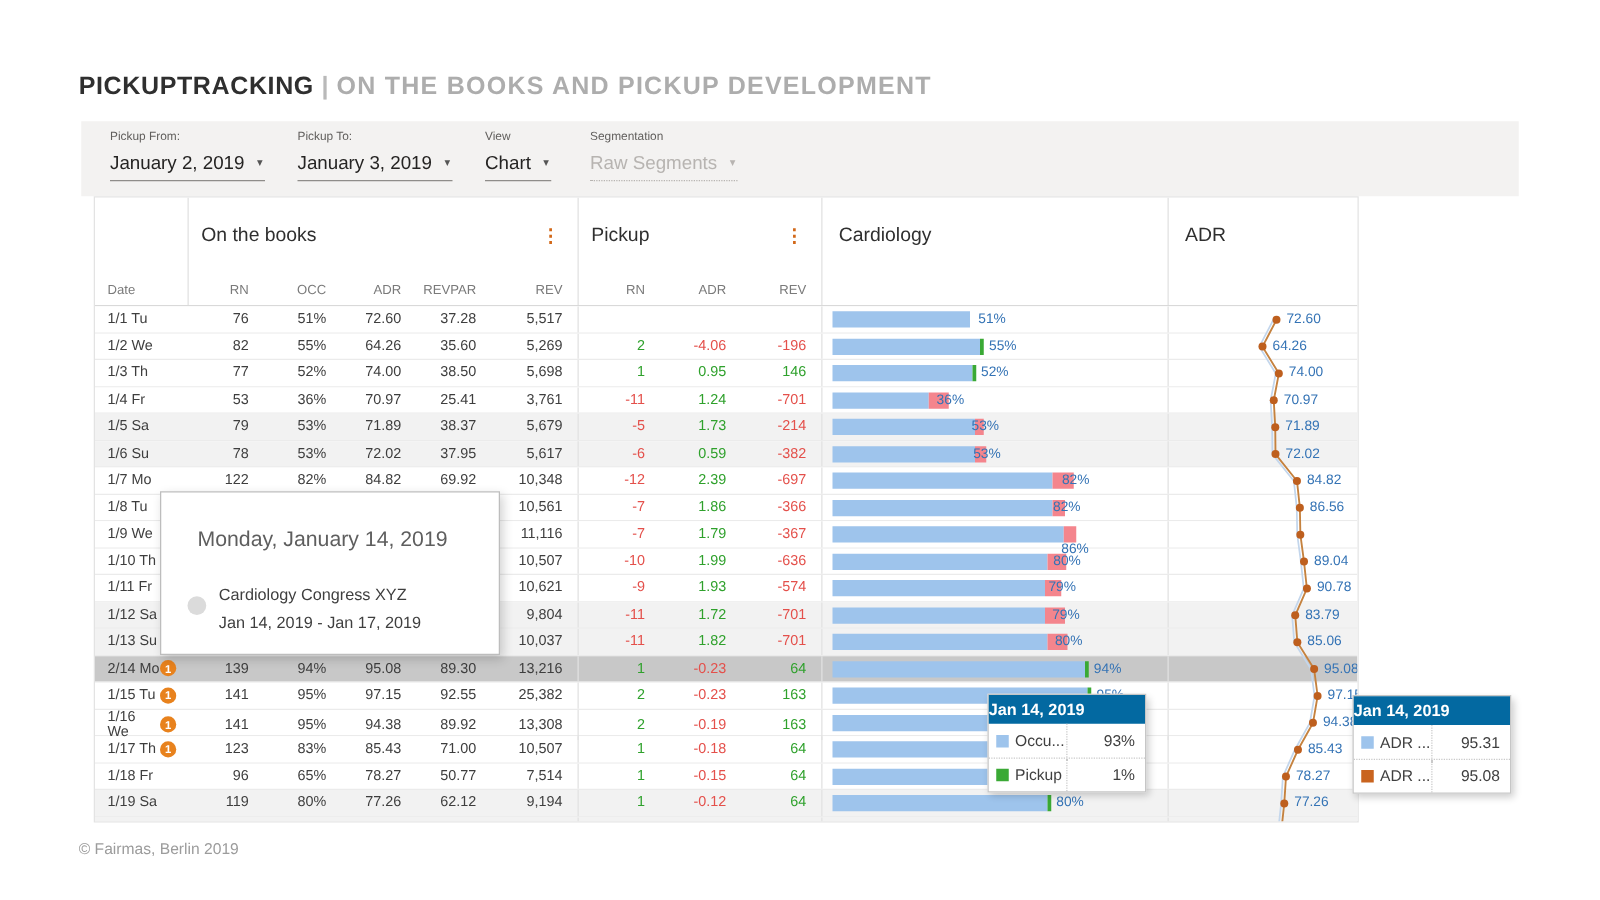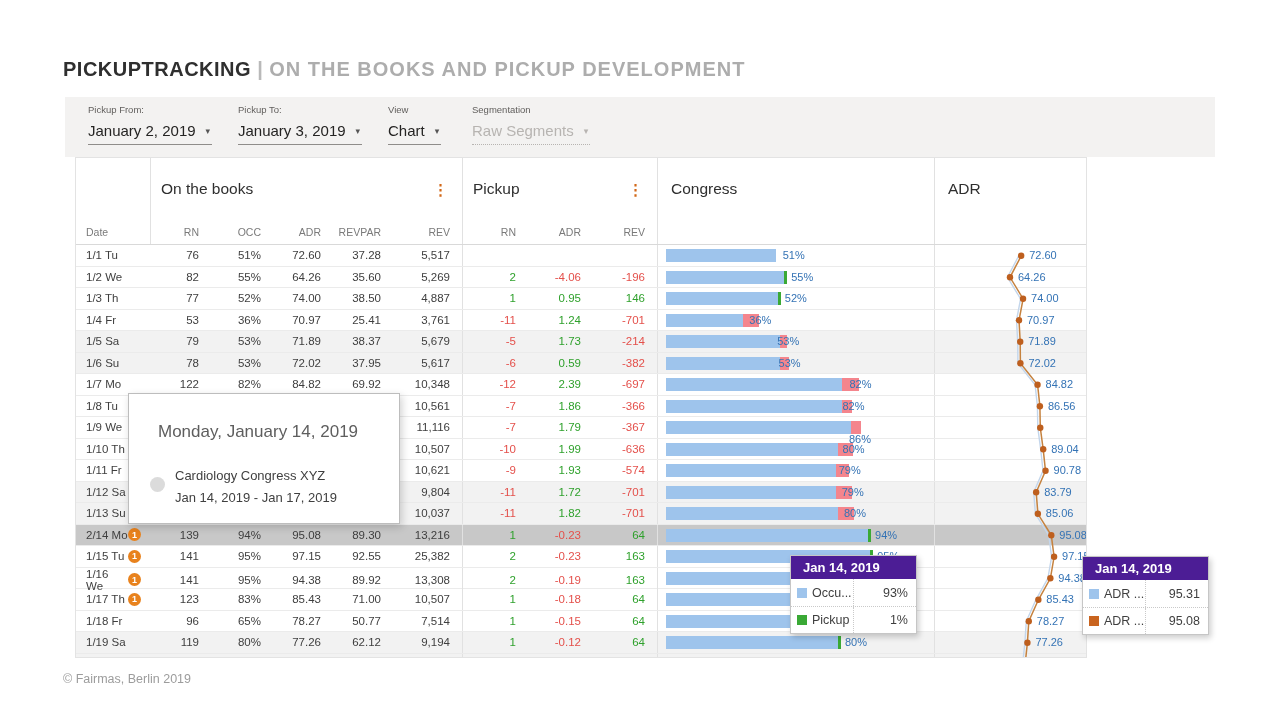--- a/index.html
+++ b/index.html
@@ -55,22 +55,22 @@
   .adr-svg { position:absolute; left:860px; top:0; width:280px; height:413px; pointer-events:none; }
   
   .event-tooltip { position:absolute; left:128px; top:393px; width:272px; height:131px; background:#fff;
                    border:1px solid #bdbdbd; box-shadow:2px 3px 8px rgba(0,0,0,.18); z-index:20; }
   .event-tooltip .ett { position:absolute; left:29px; top:28px; font-size:17px; color:#5e5e5e; }
   .event-tooltip .circle { position:absolute; left:21px; top:83px; width:15px; height:15px; border-radius:50%; background:#dbdbdb; }
   .event-tooltip .ename { position:absolute; left:46px; top:74px; font-size:13px; color:#3f3f3f; }
   .event-tooltip .edates { position:absolute; left:46px; top:96px; font-size:13px; color:#3f3f3f; }
   .mini-tooltip { position:absolute; width:127px; background:#fff; border:1px solid #c6c6c6;
                   box-shadow:2px 3px 6px rgba(0,0,0,.2); z-index:20; }
-  .mini-tooltip .mth { height:23px; background:#4c1d95; color:#fff; font-size:13px; font-weight:700;
-                       display:flex; align-items:center; padding-left:12px; }
+  .mini-tooltip .mth { height:23px; background:#0369a1; color:#fff; font-size:13px; font-weight:700;
+                       display:flex; align-items:center; padding-left:0; }
   .mini-tooltip .mrow { height:27px; display:flex; align-items:stretch; }
   .mini-tooltip .mrow + .mrow { border-top:1px dotted #c9c9c9; }
   .mini-tooltip .mlabel { width:62px; display:flex; align-items:center; padding-left:6px; font-size:12.5px; color:#3f3f3f;
                           white-space:nowrap; overflow:hidden; }
   .mini-tooltip .swatch { width:10px; height:10px; margin-right:5px; flex:none; }
   .mini-tooltip .mvalue { flex:1; border-left:1px dotted #c9c9c9; display:flex; align-items:center; justify-content:flex-end;
                           padding-right:8px; font-size:12.5px; color:#3f3f3f; }
   .sw-blue { background:#9ec4ec; } .sw-green { background:#3aa935; } .sw-orange { background:#c9641f; }
   .tt-occ { left:790px; top:555px; }
   .tt-adr { left:1082px; top:556px; }
@@ -118,21 +118,21 @@
       <div class="hcell bdr"></div>
       <div class="hcell span5 bdr">
         <span>On the books</span>
         <span class="menu-dots">⋮</span>
       </div>
       <div class="hcell span3 bdr">
         <span>Pickup</span>
         <span class="menu-dots">⋮</span>
       </div>
       <div class="hcell bdr">
-        <span style="padding-left:3px">Congress</span>
+        <span style="padding-left:3px">Cardiology</span>
       </div>
       <div class="hcell">
         <span style="padding-left:3px">ADR</span>
       </div>
     </div>
     <div class="hgrid hsub">
       <div class="hcell left bdr">Date</div>
       <div class="hcell">RN</div>
       <div class="hcell">OCC</div>
       <div class="hcell">ADR</div>
@@ -188,21 +188,21 @@
     </div>
   </div>
         <div class="tr">
     <div class="td date-cell">
             <span>1/3 Th</span>
           </div>
     <div class="td num">77</div>
     <div class="td num">52%</div>
     <div class="td num">74.00</div>
     <div class="td num">38.50</div>
-    <div class="td num bdr">4,887</div>
+    <div class="td num bdr">5,698</div>
     <div class="td num pos">1</div>
     <div class="td num pos">0.95</div>
     <div class="td num bdr pos">146</div>
     <div class="td occ-cell bdr">
       <div class="bar" style="width: 111.8px;">
               <div class="tick-pos"></div>
             </div>
       <span class="bar-label" style="left: 126.8px;">52%</span>
     </div>
     <div class="td adr-cell">

